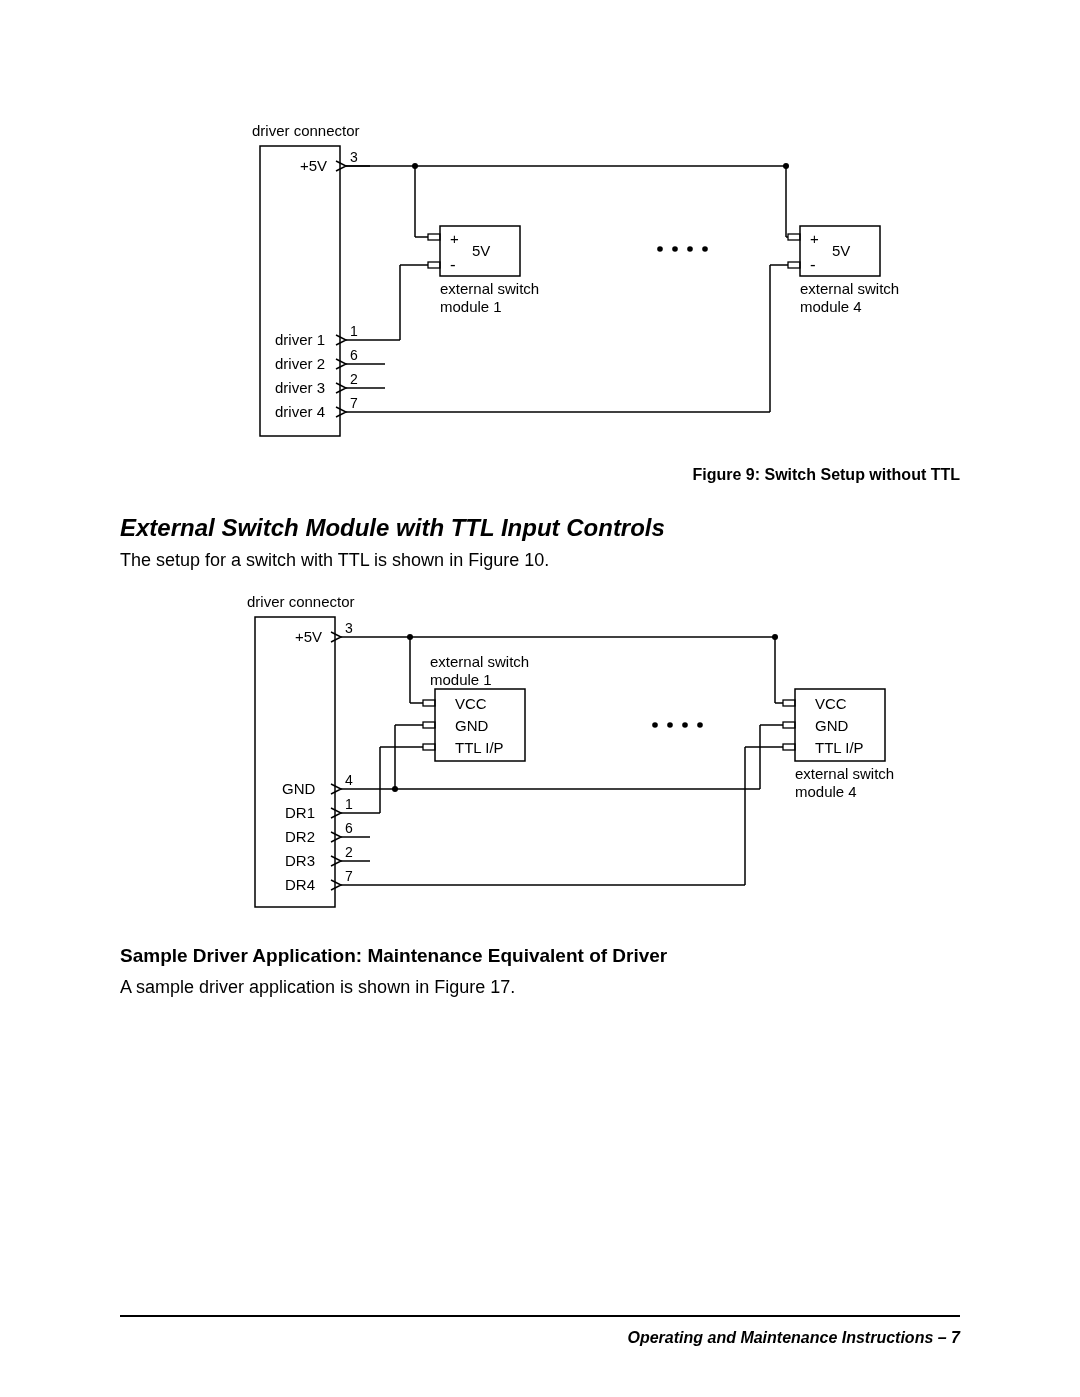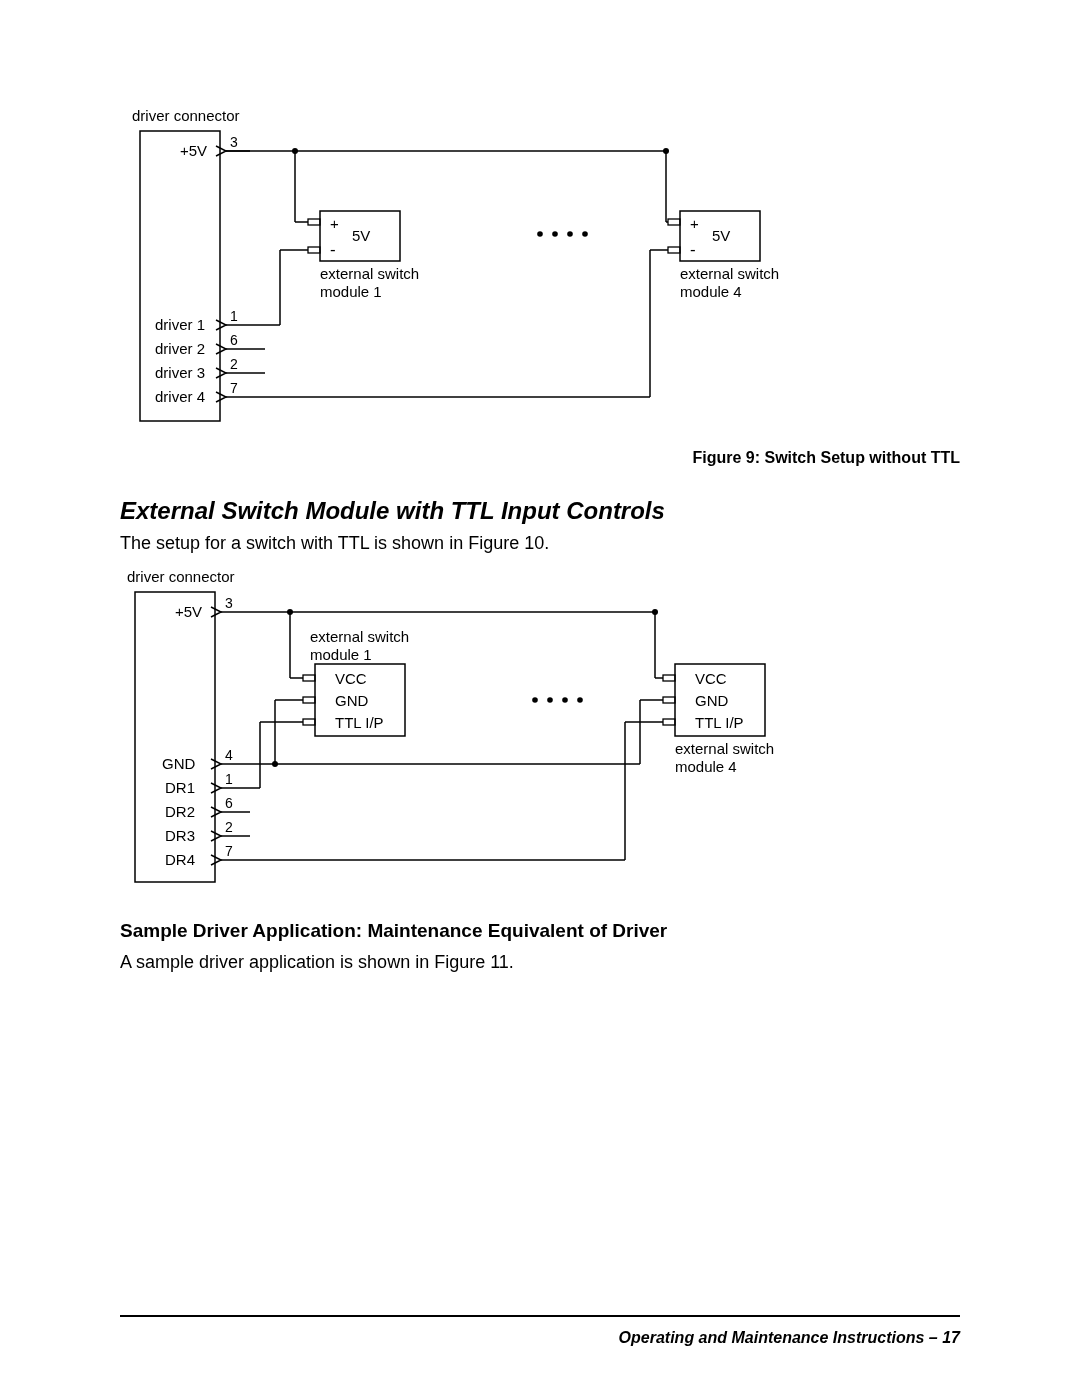--- a/index.html
+++ b/index.html
@@ -12,21 +12,22 @@
   }
   .page {
     width: 1080px;
     height: 1397px;
     position: relative;
     box-sizing: border-box;
     padding: 100px 120px 60px 120px;
   }
   .figure {
     position: relative;
-    margin: 1px auto;
+    margin: 16px auto;
+    text-align: right;
   }
   .fig-caption {
     text-align: right;
     font-weight: bold;
     font-size: 16px;
     margin: 14px 0 30px 0;
   }
   .subheading {
     font-weight: bold;
     font-style: italic;
@@ -216,17 +217,17 @@
 
       <text x="45" y="303" font-size="15">DR4</text>
       <polyline points="91,293 101,298 91,303" fill="none" stroke="#000" stroke-width="1.5"></polyline>
       <text x="105" y="294" font-size="14">7</text>
       <line x1="101" y1="298" x2="505" y2="298" stroke="#000" stroke-width="1.5"></line>
       <line x1="505" y1="160" x2="505" y2="298" stroke="#000" stroke-width="1.5"></line>
     </svg>
   </div>
 
   <div class="heading">Sample Driver Application: Maintenance Equivalent of Driver</div>
-  <div class="body-text">A sample driver application is shown in Figure 11.</div>
+  <div class="body-text">A sample driver application is shown in Figure 17.</div>
 
   <div class="footer-line"></div>
-  <div class="footer-text">Operating and Maintenance Instructions  –  17</div>
+  <div class="footer-text">Operating and Maintenance Instructions  –  7</div>
 </div>
 
 </body></html>

